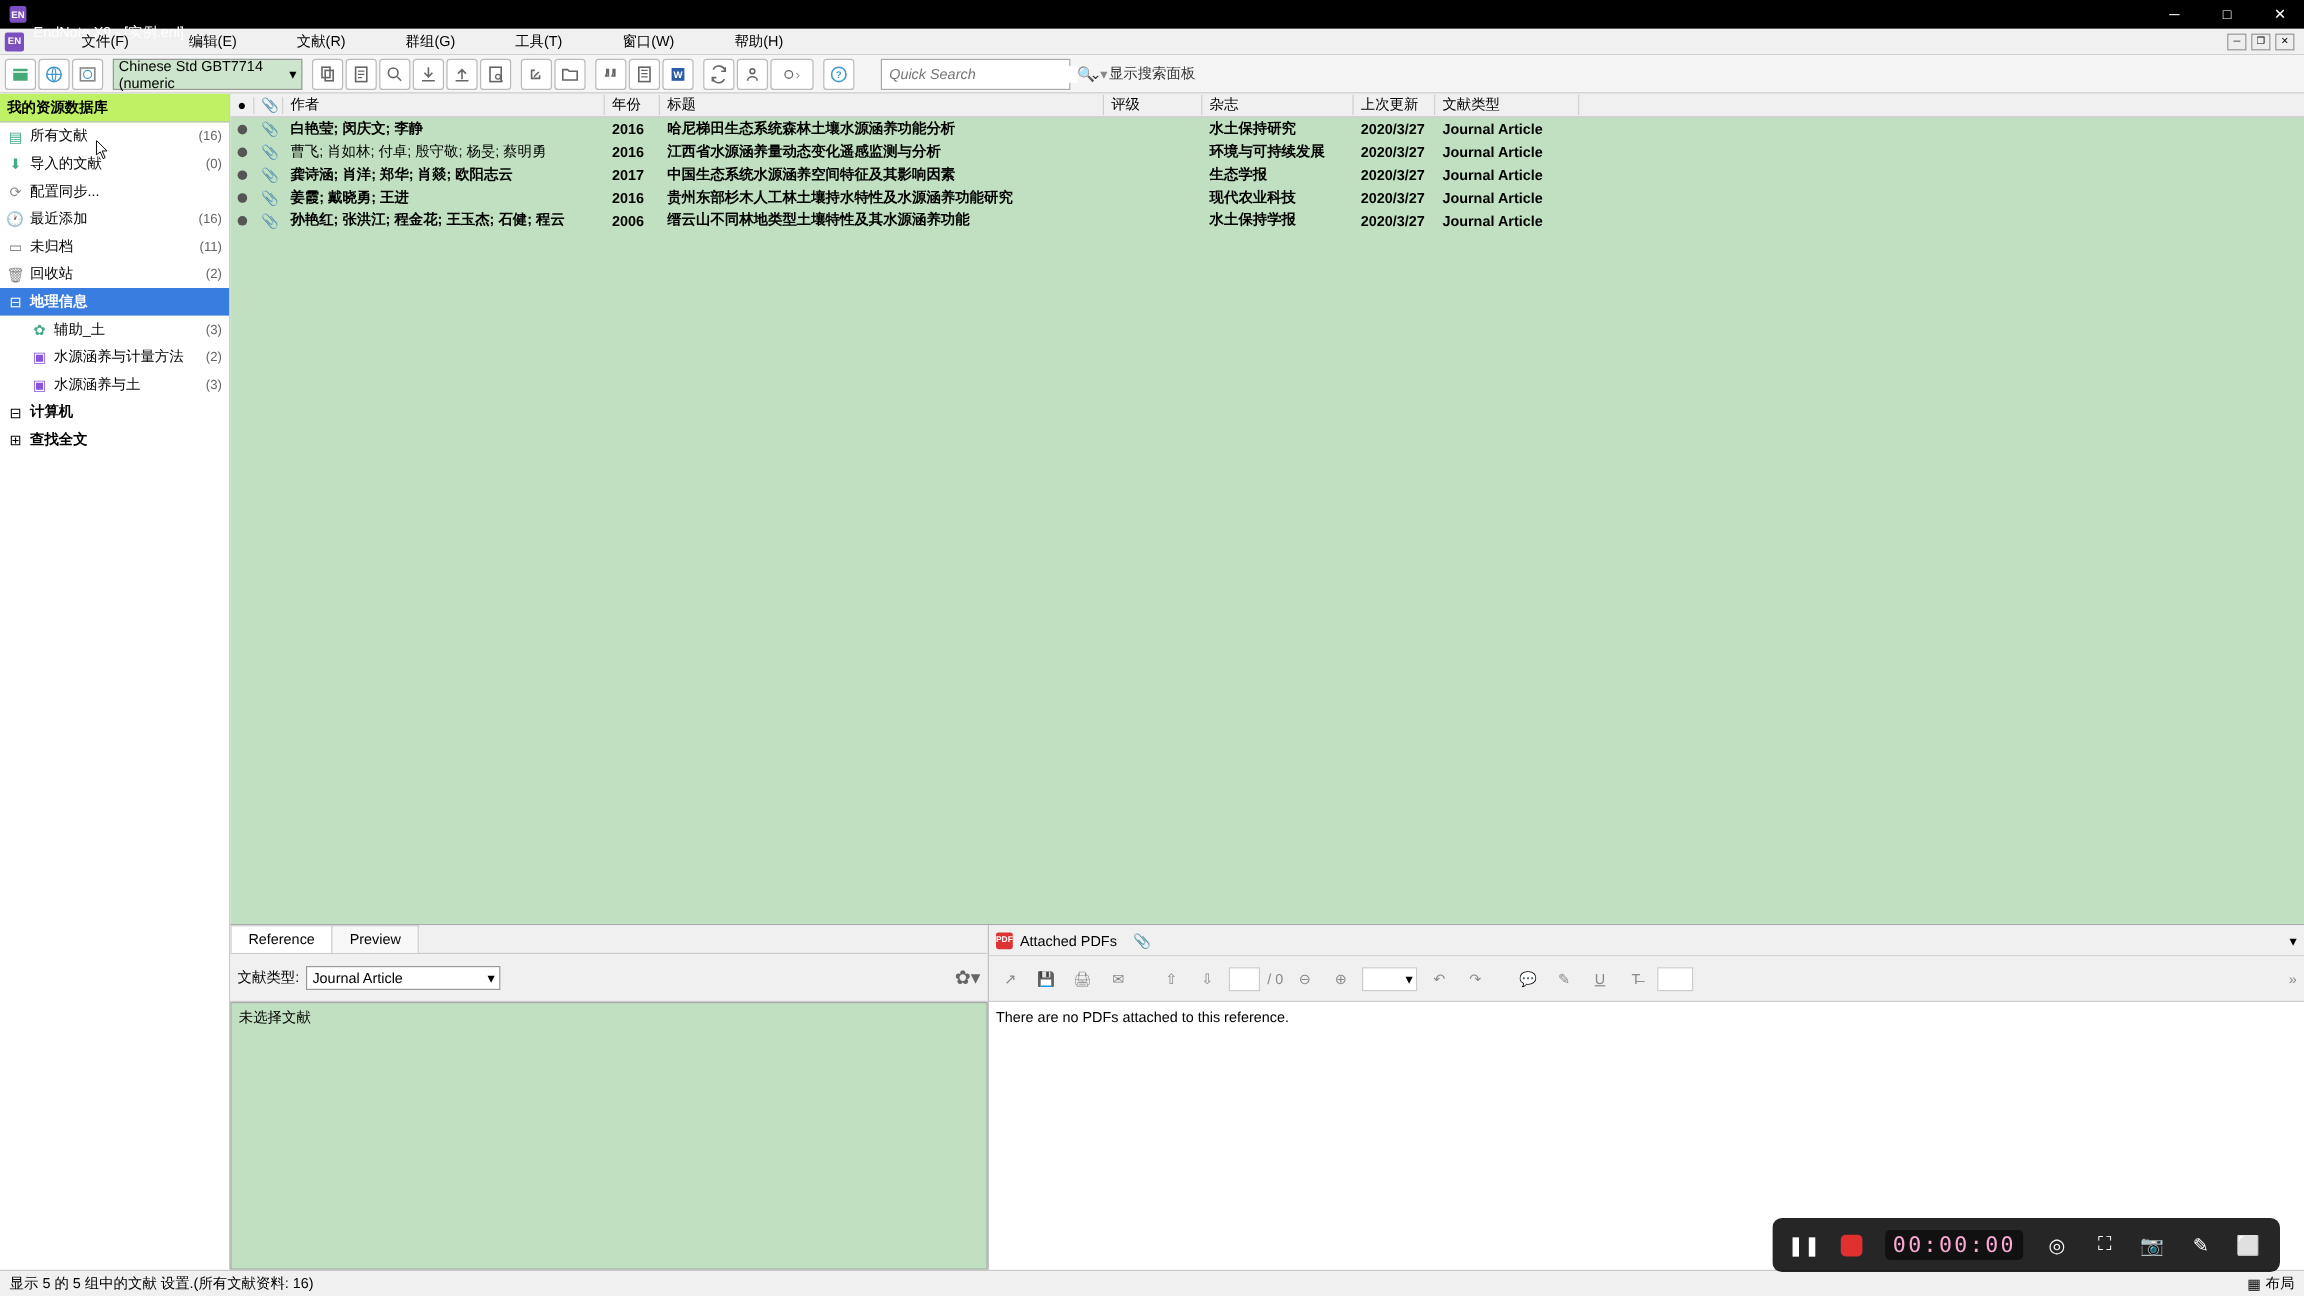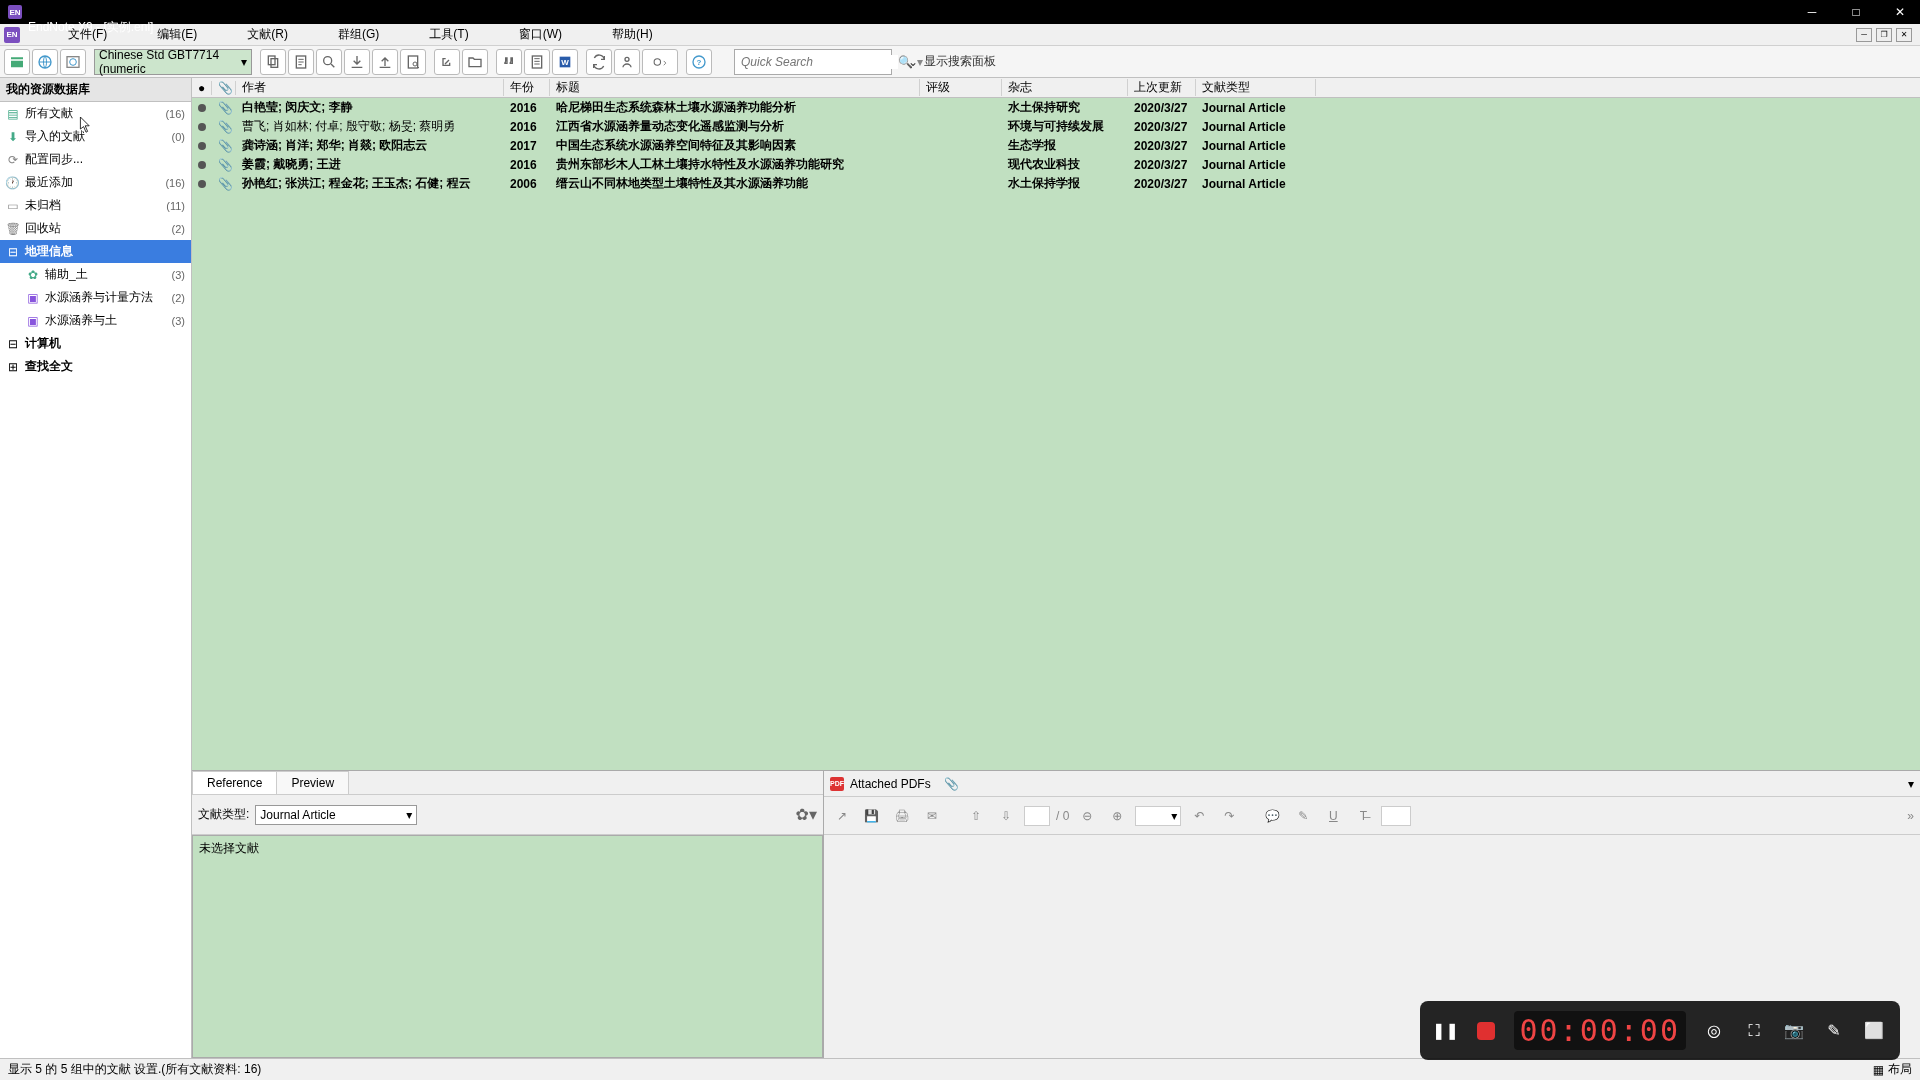--- a/index.html
+++ b/index.html
@@ -16,21 +16,21 @@
 .mdi-btn { width:16px; height:14px; border:1px solid #999; background:#eee; font-size:8px; display:flex; align-items:center; justify-content:center; cursor:pointer; }
 .toolbar { background: #f5f5f5; height: 32px; display: flex; align-items: center; padding: 0 4px; gap: 2px; border-bottom: 1px solid #c0c0c0; }
 .tb-btn { width: 26px; height: 26px; border: 1px solid #bbb; background: #fff; border-radius: 3px; display: flex; align-items: center; justify-content: center; cursor: pointer; color:#555; }
 .tb-sep { width: 4px; }
 .style-select { width: 158px; height: 26px; border: 1px solid #999; background: #cce5cc; padding: 0 4px; display:flex; align-items:center; justify-content:space-between; }
 .search-box { width: 158px; height: 26px; border: 1px solid #aaa; background: #fff; padding: 0 6px; display: flex; align-items: center; margin-left: 20px;}
 .search-box input { border: none; outline: none; flex: 1; color: #7fa060; font-style: italic; }
 .show-search { display: flex; align-items: center; gap: 6px; margin-left: 14px; color: #333; }
 .main { display: flex; height: calc(100vh - 24px - 22px - 32px - 22px); }
 .sidebar { width: 192px; background: #fff; border-right: 1px solid #c0c0c0; overflow-y: auto; }
-.sidebar-header { background: #e5e5e5; padding: 3px 6px; font-weight: bold; border-bottom: 1px solid #c0c0c0; }
+.sidebar-header { background: #bef264; padding: 3px 6px; font-weight: bold; border-bottom: 1px solid #c0c0c0; }
 .sb-item { display: flex; align-items: center; padding: 3px 6px; cursor: pointer; gap: 5px; }
 .sb-item.selected { background: #3a7de0; color: #fff; }
 .sb-icon { width: 14px; height: 14px; display: flex; align-items: center; justify-content: center; font-size: 12px; }
 .sb-label { flex: 1; }
 .sb-count { color: #666; font-size: 11px; }
 .sb-indent { padding-left: 26px; }
 .content { flex: 1; display: flex; flex-direction: column; background: #c1e0c1; }
 .grid-header { display: flex; background: #f0f0f0; border-bottom: 1px solid #c0c0c0; height: 20px; align-items: center; }
 .col { padding: 0 6px; border-right: 1px solid #d0d0d0; overflow: hidden; white-space: nowrap; }
 .col-dot { width: 20px; }
@@ -59,21 +59,21 @@
 .pdf-header { display: flex; align-items: center; padding: 4px 6px; gap: 6px; background: #f0f0f0; border-bottom: 1px solid #ccc; height:26px;}
 .pdf-badge { width:14px; height:14px; background:#d33; border-radius:2px; display:flex; align-items:center; justify-content:center; font-size:7px; color:#fff; font-weight:bold;}
 .pdf-toolbar { display: flex; align-items: center; padding: 4px 6px; gap: 6px; background: #f0f0f0; height:38px; border-bottom:1px solid #ccc;}
 .pdf-tb-btn { width: 24px; height: 24px; display: flex; align-items: center; justify-content: center; color: #888; cursor: pointer; }
 .pdf-body { flex: 1; background: #fff; padding: 6px; }
 .statusbar { height: 22px; background: #f0f0f0; border-top: 1px solid #c0c0c0; display: flex; align-items: center; padding: 0 8px; }
 .status-right { margin-left:auto; display:flex; align-items:center; gap:4px;}
 .recorder { position: fixed; bottom: 20px; right: 20px; background: rgba(0,0,0,0.85); border-radius: 8px; padding: 10px 14px; display: flex; align-items: center; gap: 16px; }
 .rec-btn { width: 24px; height: 24px; display: flex; align-items: center; justify-content: center; color: #fff; cursor: pointer; font-size: 16px; }
 .rec-dot { width: 18px; height: 18px; background: #e03030; border-radius: 4px; }
-.rec-time { font-family: monospace; font-size: 30px; color: #ef4444; letter-spacing: 2px; background:#111; padding:2px 6px; border-radius:4px;}
+.rec-time { font-family: monospace; font-size: 18px; color: #f9a8d4; letter-spacing: 2px; background:#111; padding:2px 6px; border-radius:4px;}
 svg { width: 16px; height: 16px; }
 .cursor-arrow { position:absolute; left:78px; top:117px; pointer-events:none; }
 </style>
 </head>
 <body>
 
 <div class="titlebar">
   <div class="titlebar-icon">EN</div>
   <div class="titlebar-text">EndNote X9 - [实例.enl]</div>
   <div class="titlebar-controls">
@@ -399,20 +399,21 @@
           <div class="pdf-tb-btn">💬</div>
           <div class="pdf-tb-btn">✎</div>
           <div class="pdf-tb-btn">
               <u>U</u>
             </div>
           <div class="pdf-tb-btn">T̶</div>
           <div style="width:30px;height:20px;border:1px solid #ccc;background:#fff"></div>
           <div style="flex:1"></div>
           <span style="color:#888">»</span>
         </div>
+        <div class="pdf-body">There are no PDFs attached to this reference.</div>
       </div>
     </div>
   </div>
 </div>
 
 <div class="statusbar">
   <span>显示 5 的 5 组中的文献 设置.(所有文献资料: 16)</span>
   <div class="status-right">
     <span>▦</span>
     <span>布局</span>

